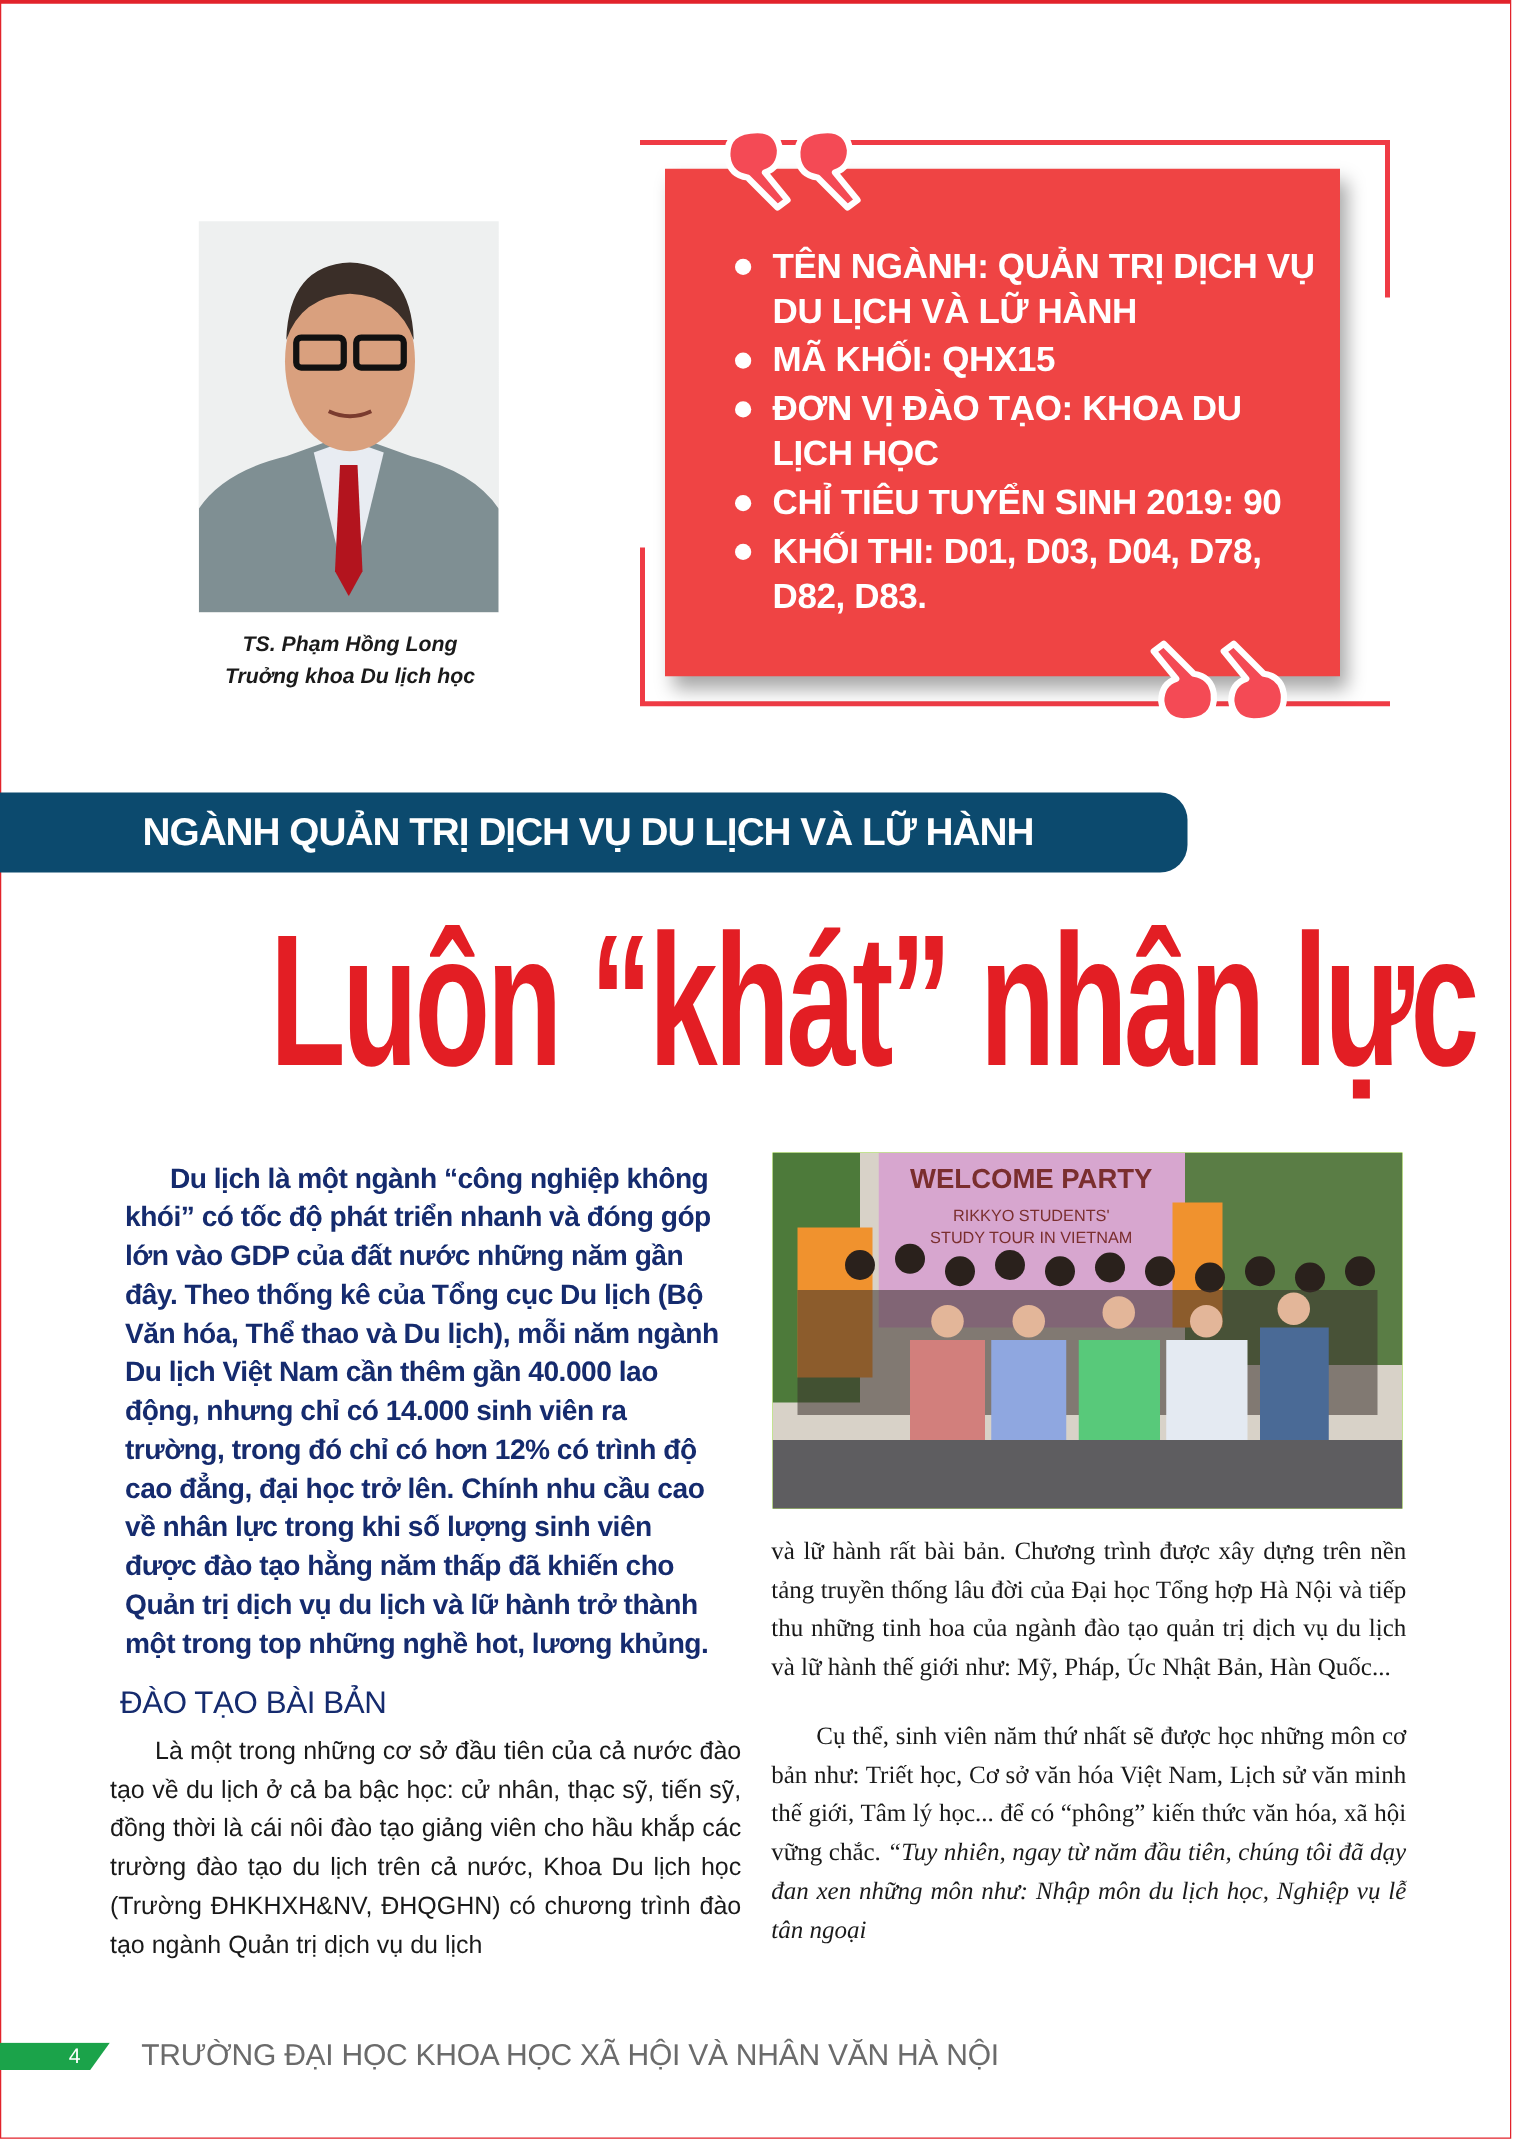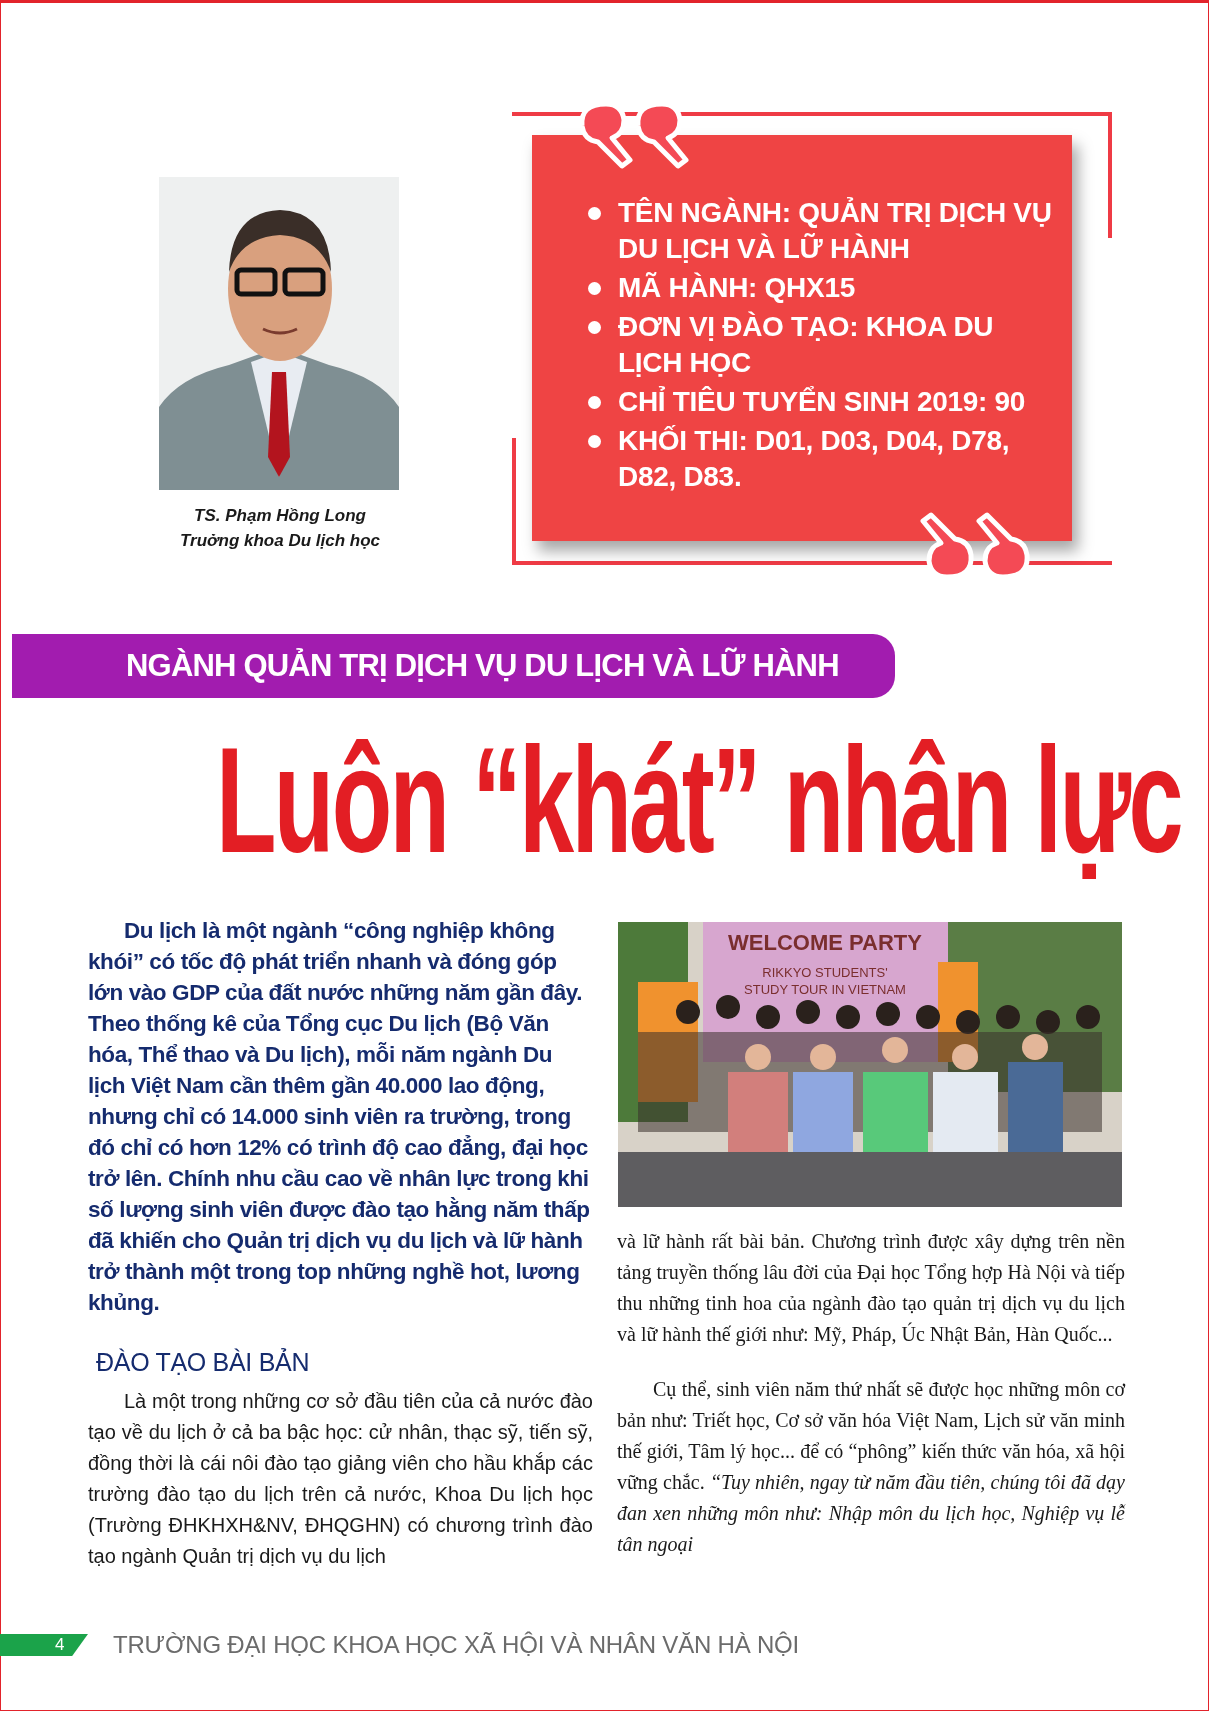--- a/index.html
+++ b/index.html
@@ -24,35 +24,35 @@
                background:#ef4444; box-shadow:6px 10px 14px rgba(0,0,0,0.35); }
   .quote-list { list-style:none; margin:0; padding:0; position:absolute; left:56px; top:60px; width:470px; }
   .quote-list li { position:relative; padding-left:30px; color:#fff; font-weight:bold;
                    font-family:"Liberation Sans Narrow","Liberation Sans", sans-serif;
                    font-size:28px; line-height:36px; margin-bottom:3px; letter-spacing:-0.3px; }
   .bullet { position:absolute; left:0; top:12px; width:13px; height:13px; border-radius:50%; background:#fff; }
   .quote-open { position:absolute; left:576px; top:98px; width:120px; height:80px; }
   .quote-close { position:absolute; left:913px; top:503px; width:120px; height:80px; }
 
   
-  .banner { position:absolute; left:12px; top:634px; width:883px; height:64px; background:#a21caf;
+  .banner { position:absolute; left:0; top:634px; width:950px; height:64px; background:#0c4a6e;
             border-radius:0 22px 22px 0; }
   .banner-text { position:absolute; left:114px; top:14px; color:#fff; font-weight:bold; font-size:31px;
                  letter-spacing:-0.8px; white-space:nowrap; line-height:36px; }
 
   
   .headline { position:absolute; left:216px; top:720px; color:#e31e24; font-weight:bold;
               font-family:"Liberation Sans Narrow","Liberation Sans", sans-serif;
               font-size:150px; line-height:160px; letter-spacing:-4px; white-space:nowrap;
               transform:scaleX(0.66); transform-origin:left top; }
 
   
   .lead { position:absolute; left:88px; top:915px; width:505px; color:#152b6e; font-weight:bold;
           font-size:22.5px; line-height:31px; letter-spacing:-0.4px; }
-  .lead p { margin:0; text-indent:36px; }
+  .lead p { margin:12px; text-indent:36px; }
 
   .subhead { position:absolute; left:96px; top:1348px; color:#152b6e; font-weight:normal; font-size:25px;
              letter-spacing:-0.3px; }
 
   .body-col { color:#1a1a1a; font-size:20px; line-height:31px; text-align:justify; }
   .body-col p { margin:0; }
   .col-left { position:absolute; left:88px; top:1386px; width:505px; }
   .col-left p { text-indent:36px; }
   .col-right { position:absolute; left:617px; top:1226px; width:508px;font-family:Liberation Serif, serif; }
   .col-right p.indent { text-indent:36px; margin-top:24px; }
@@ -93,21 +93,21 @@
   <div>Truởng khoa Du lịch học</div>
 </div>
 
 <div class="frame-top"></div>
 <div class="frame-right"></div>
 <div class="frame-left"></div>
 <div class="frame-bottom"></div>
 <div class="quote-box">
   <ul class="quote-list">
     <li><span class="bullet"></span><span>TÊN NGÀNH: QUẢN TRỊ DỊCH VỤ DU LỊCH VÀ LỮ HÀNH</span></li>
-    <li><span class="bullet"></span><span>MÃ HÀNH: QHX15</span></li>
+    <li><span class="bullet"></span><span>MÃ KHỐI: QHX15</span></li>
     <li><span class="bullet"></span><span>ĐƠN VỊ ĐÀO TẠO: KHOA DU LỊCH HỌC</span></li>
     <li><span class="bullet"></span><span>CHỈ TIÊU TUYỂN SINH 2019: 90</span></li>
     <li><span class="bullet"></span><span>KHỐI THI: D01, D03, D04, D78, D82, D83.</span></li>
   </ul>
 </div>
 <svg class="quote-open" viewBox="0 0 120 80">
   <g fill="#f44a55" stroke="#fff" stroke-width="5" stroke-linejoin="round">
     <path d="M30 6 Q4 6 6 28 Q8 42 22 44 L46 68 L54 62 L36 40 Q48 36 48 22 Q46 6 30 6 Z"></path>
     <path d="M86 6 Q60 6 62 28 Q64 42 78 44 L102 68 L110 62 L92 40 Q104 36 104 22 Q102 6 86 6 Z"></path>
   </g>

